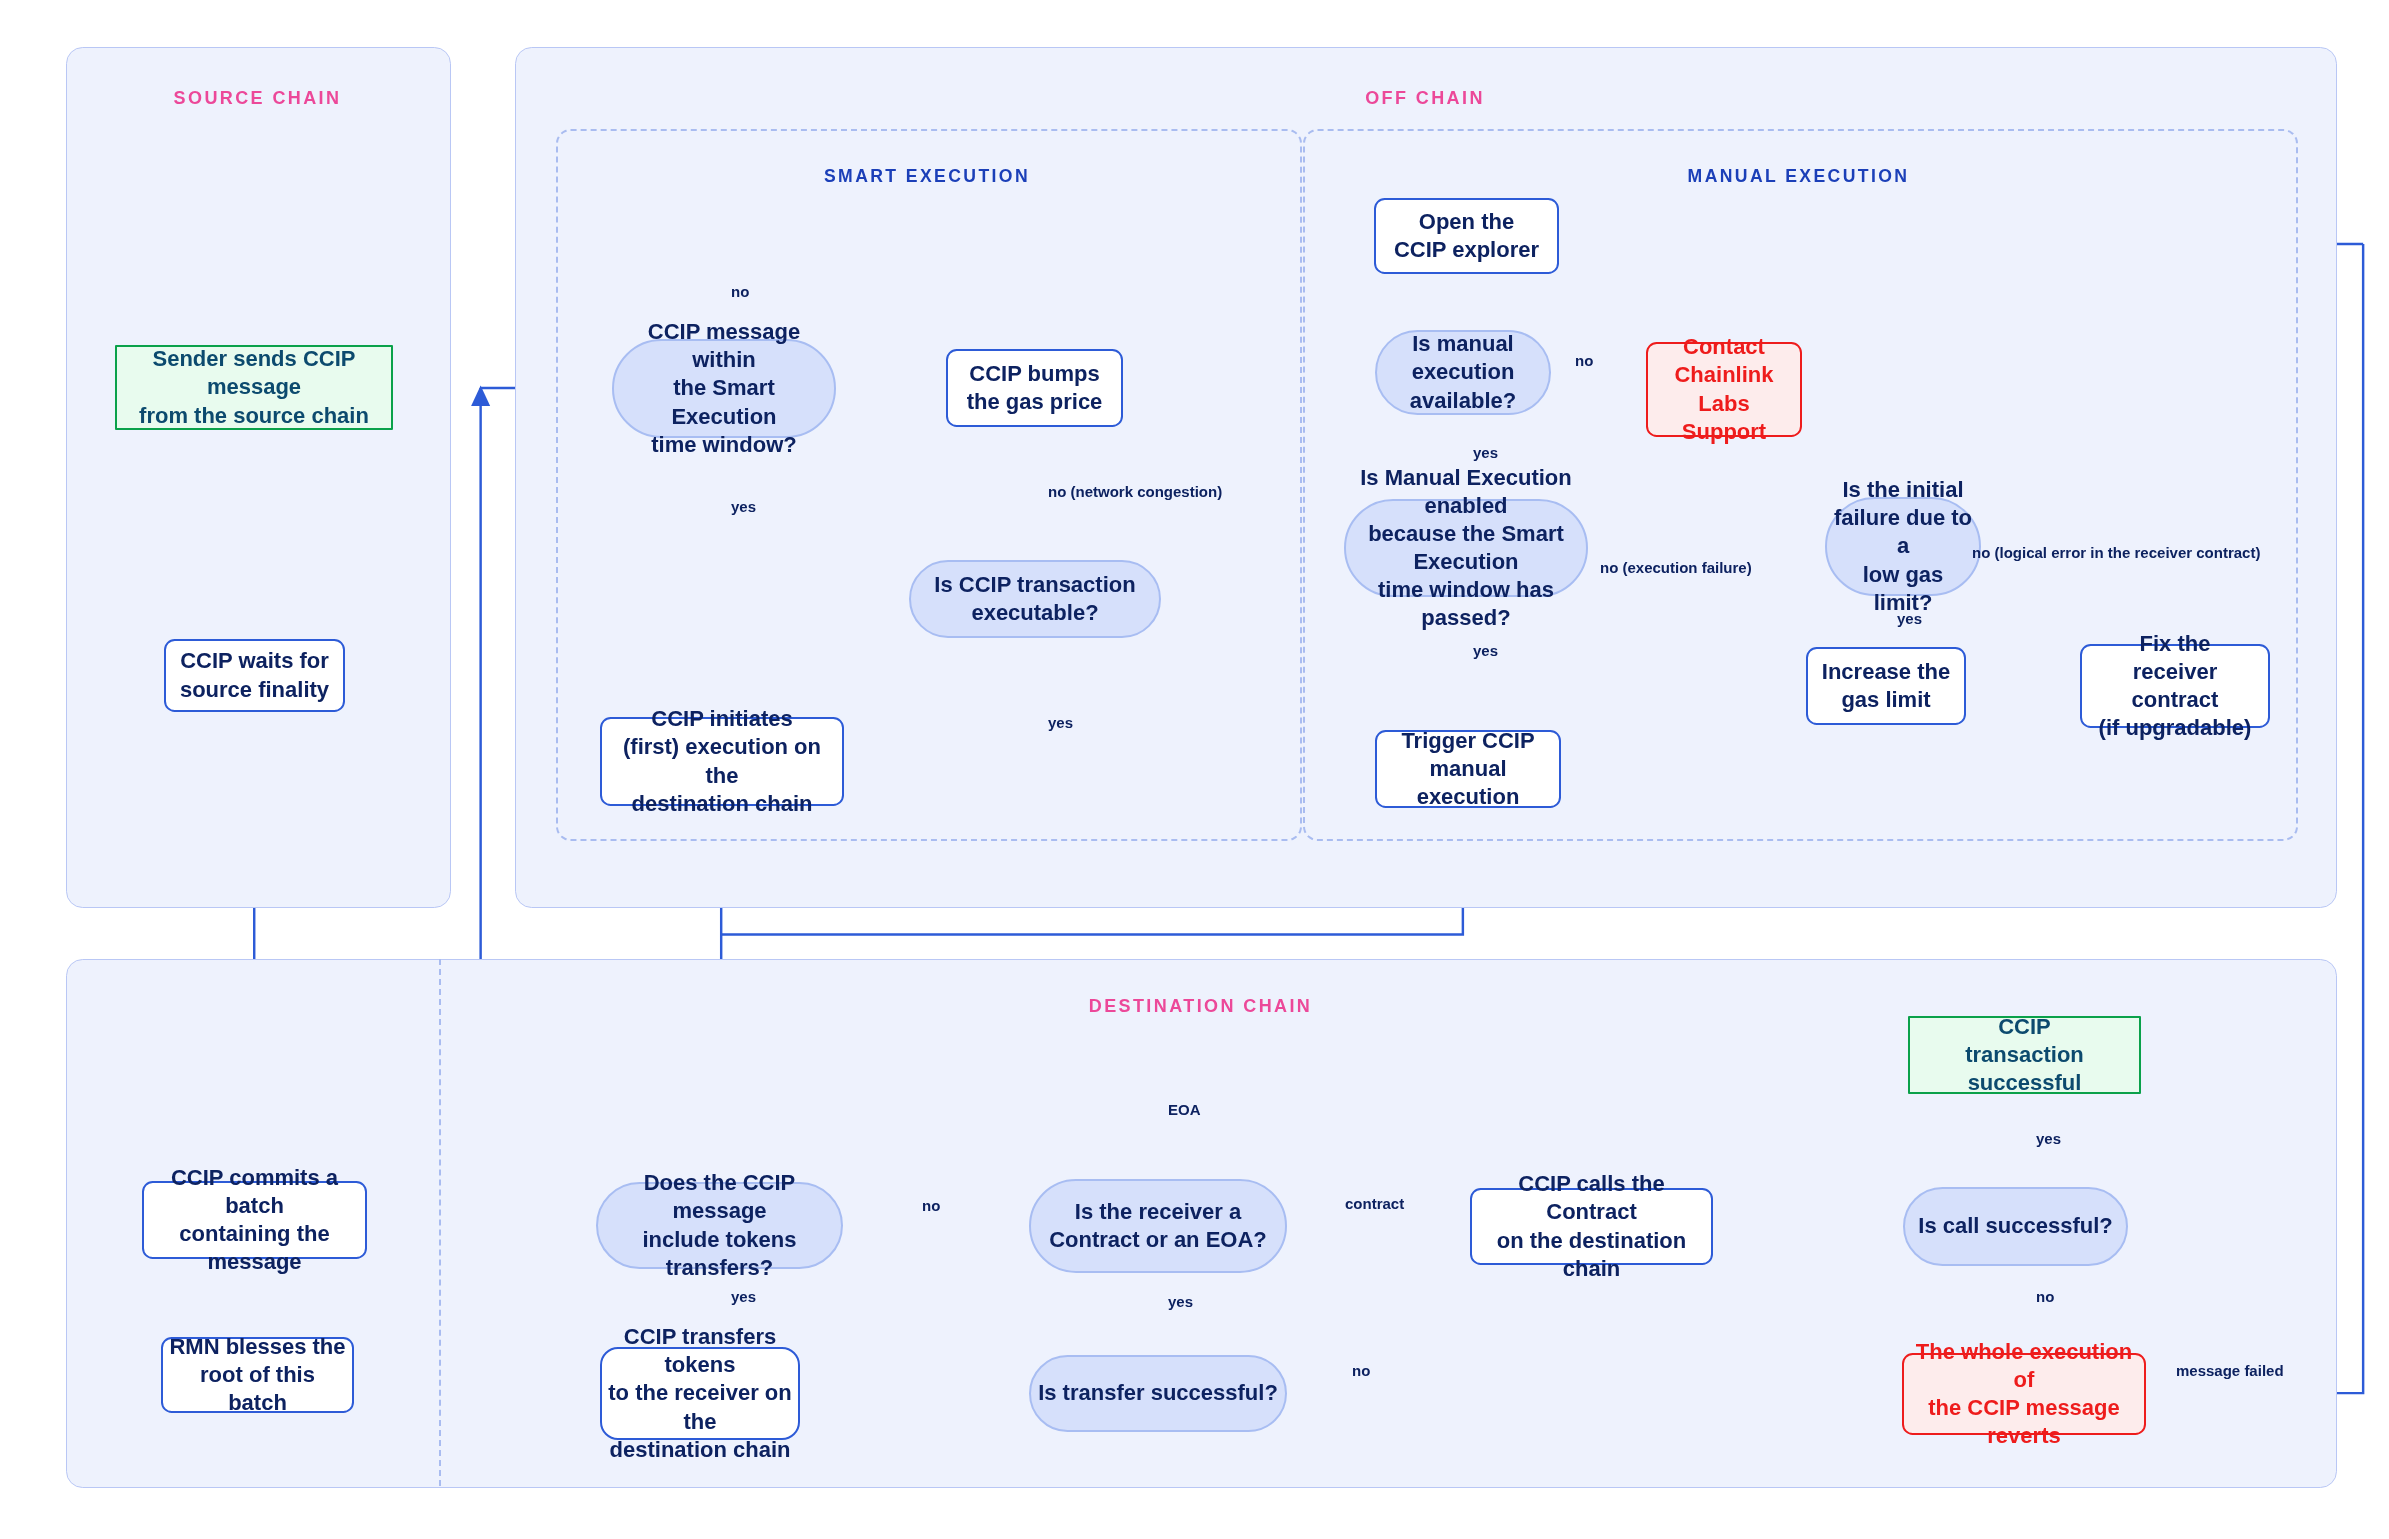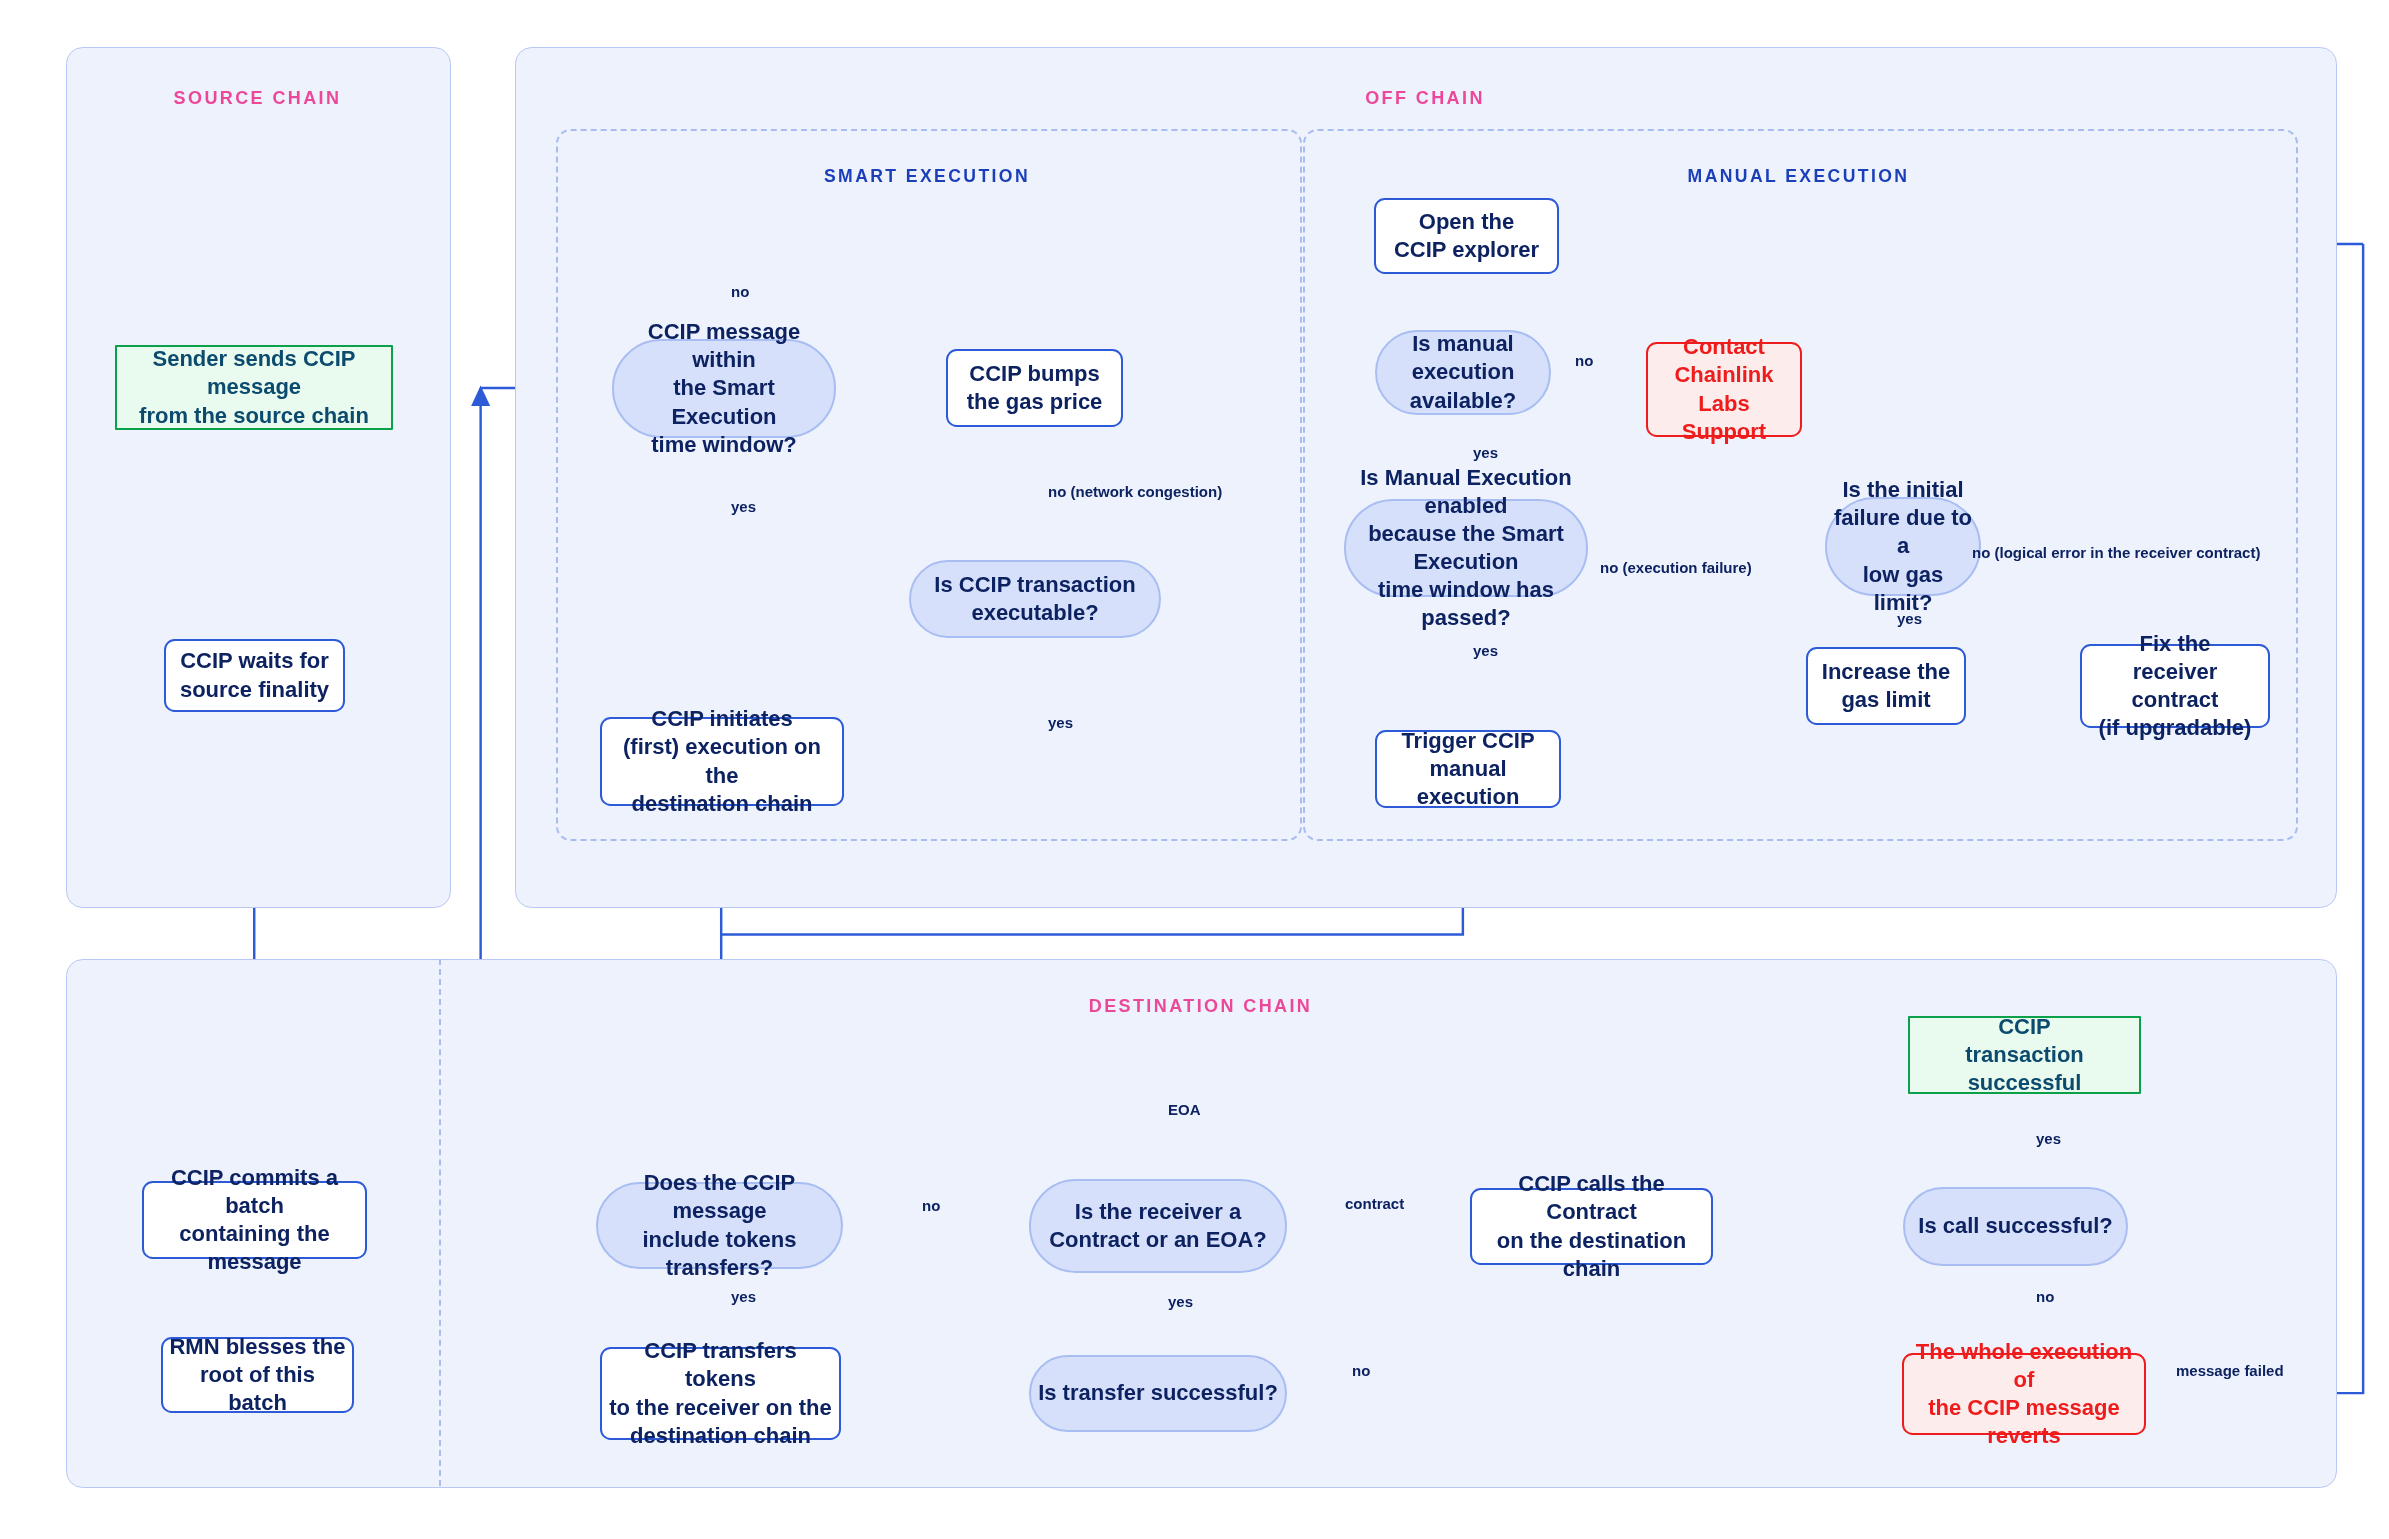--- a/index.html
+++ b/index.html
@@ -188,21 +188,21 @@
   <div class="node proc" style="left:2080px;top:644px;width:190px;height:84px;">Fix the
 receiver contract
 (if upgradable)</div>
 
   <div class="node proc" style="left:1375px;top:730px;width:186px;height:78px;">Trigger CCIP
 manual execution</div>
 
   <div class="node dec" style="left:596px;top:1182px;width:247px;height:87px;">Does the CCIP message
 include tokens transfers?</div>
 
-  <div class="node proc" style="left:600px;top:1347px;width:241px;height:93px;">CCIP transfers tokens
+  <div class="node proc" style="left:600px;top:1347px;width:200px;height:93px;border-radius:18px;">CCIP transfers tokens
 to the receiver on the
 destination chain</div>
 
   <div class="node dec" style="left:1029px;top:1355px;width:258px;height:77px;">Is transfer successful?</div>
 
   <div class="node dec" style="left:1029px;top:1179px;width:258px;height:94px;">Is the receiver a
 Contract or an EOA?</div>
 
   <div class="node proc" style="left:1470px;top:1188px;width:243px;height:77px;">CCIP calls the Contract
 on the destination chain</div>

